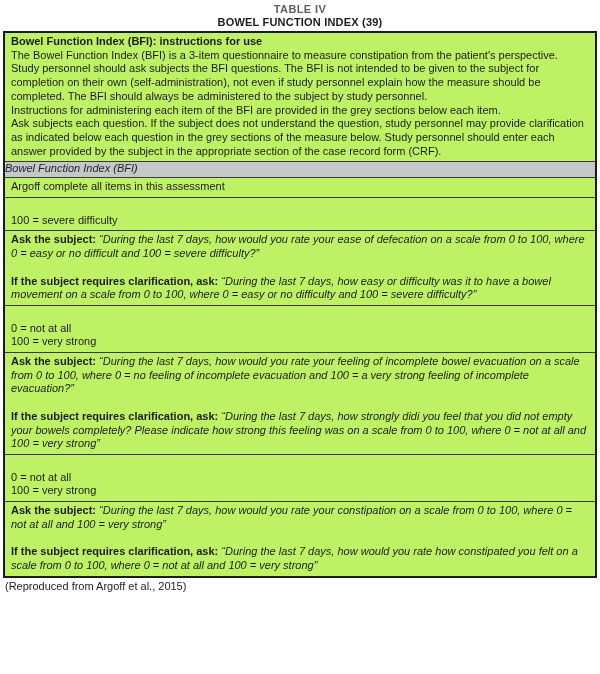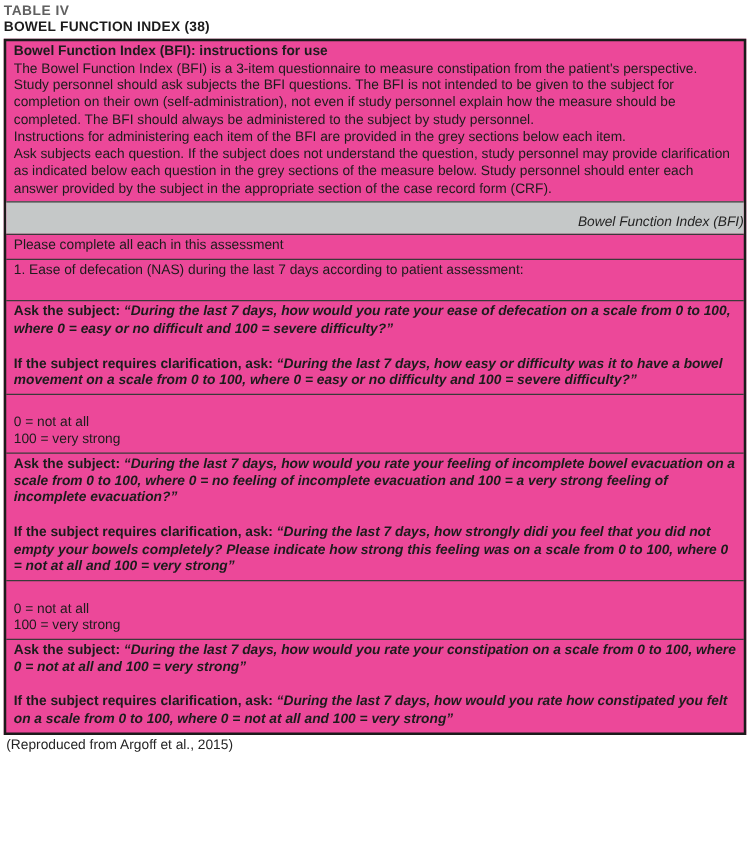--- a/index.html
+++ b/index.html
@@ -12,96 +12,97 @@
     height: 674px;
     overflow: hidden;
     font-family: "Liberation Sans", sans-serif;
     font-size: 11px;
     color: #1c1c1c;
     -webkit-font-smoothing: antialiased;
   }
   .page { padding: 0 3px; }
 
   .titleblock {
+    text-align: center;
     padding-top: 3px;
     line-height: 12.5px;
   }
   .table-label {
     color: #606060;
     font-weight: bold;
     letter-spacing: 0.4px;
   }
   .table-title {
     color: #1b1b1b;
     font-weight: bold;
     letter-spacing: 0.2px;
   }
 
   .bfi-table {
     margin-top: 3px;
     border: 2px solid #1b1b1b;
-    background: #ec4899;
+    background: #bef264;
   }
   .row + .row { border-top: 1.5px solid #3a3a3a; }
 
   .cell {
     padding: 2px 6px 3px 6px;
     line-height: 13.7px;
   }
   .cell p { margin: 0; }
   .gap { height: 13.7px; }
 
   .band {
     background: #c5c8c8;
-    text-align: right;
+    text-align: left;
     font-style: italic;
     line-height: 13px;
-    padding: 10px 0 2px 0;
+    padding: 0 0 2px 0;
     color: #242424;
   }
 
   .bold { font-weight: bold; font-style: normal; }
-  .italic { font-style: italic; font-weight: bold; }
+  .italic { font-style: italic; }
 
   .footer {
     padding: 2px 2px 0 2px;
     line-height: 13px;
     color: #242424;
   }
 </style>
 </head>
 <body>
 
 <div class="page">
 
   <div class="titleblock">
     <div class="table-label">TABLE IV</div>
-    <div class="table-title">BOWEL FUNCTION INDEX (38)</div>
+    <div class="table-title">BOWEL FUNCTION INDEX (39)</div>
   </div>
 
   <div class="bfi-table">
 
     <div class="row cell">
       <p class="bold">Bowel Function Index (BFI): instructions for use</p>
       <p>The Bowel Function Index (BFI) is a 3-item questionnaire to measure constipation from the patient's perspective. Study personnel should ask subjects the BFI questions. The BFI is not intended to be given to the subject for completion on their own (self-administration), not even if study personnel explain how the measure should be completed. The BFI should always be administered to the subject by study personnel.</p>
       <p>Instructions for administering each item of the BFI are provided in the grey sections below each item.</p>
       <p>Ask subjects each question. If the subject does not understand the question, study personnel may provide clarification as indicated below each question in the grey sections of the measure below. Study personnel should enter each answer provided by the subject in the appropriate section of the case record form (CRF).</p>
     </div>
 
     <div class="row band">
       <span>Bowel Function Index (BFI)</span>
     </div>
 
     <div class="row cell">
-      <span>Please complete all each in this assessment</span>
+      <span>Argoff complete all items in this assessment</span>
     </div>
 
     <div class="row cell">
-      <p>1. Ease of defecation (NAS) during the last 7 days according to patient assessment:</p>
       <p class="gap"></p>
+      <p>100 = severe difficulty</p>
     </div>
     <div class="row cell">
       <p><span class="bold">Ask the subject:</span> <span class="italic">“During the last 7 days, how would you rate your ease of defecation on a scale from 0 to 100, where 0 = easy or no difficult and 100 = severe difficulty?”</span></p>
       <p class="gap"></p>
       <p><span class="bold">If the subject requires clarification, ask:</span> <span class="italic">“During the last 7 days, how easy or difficulty was it to have a bowel movement on a scale from 0 to 100, where 0 = easy or no difficulty and 100 = severe difficulty?”</span></p>
     </div>
 
     <div class="row cell">
       <p class="gap"></p>
       <p>0 = not at all</p>

